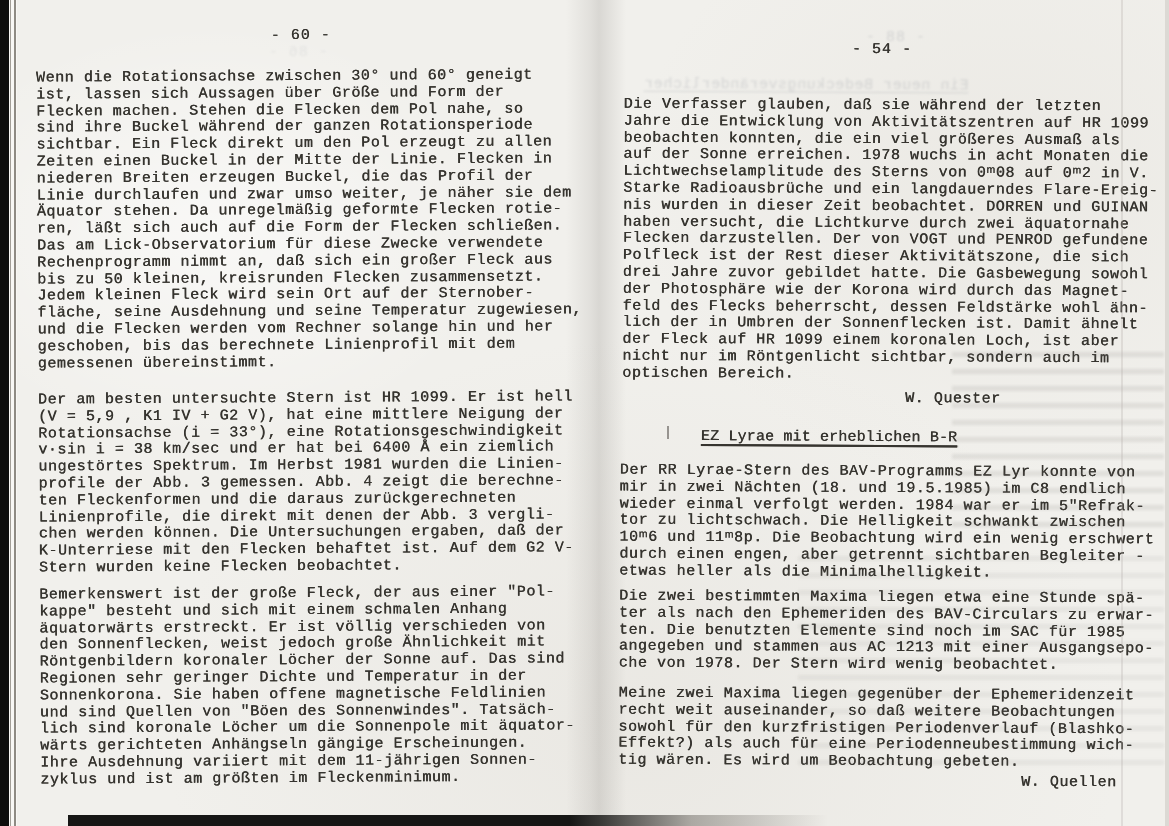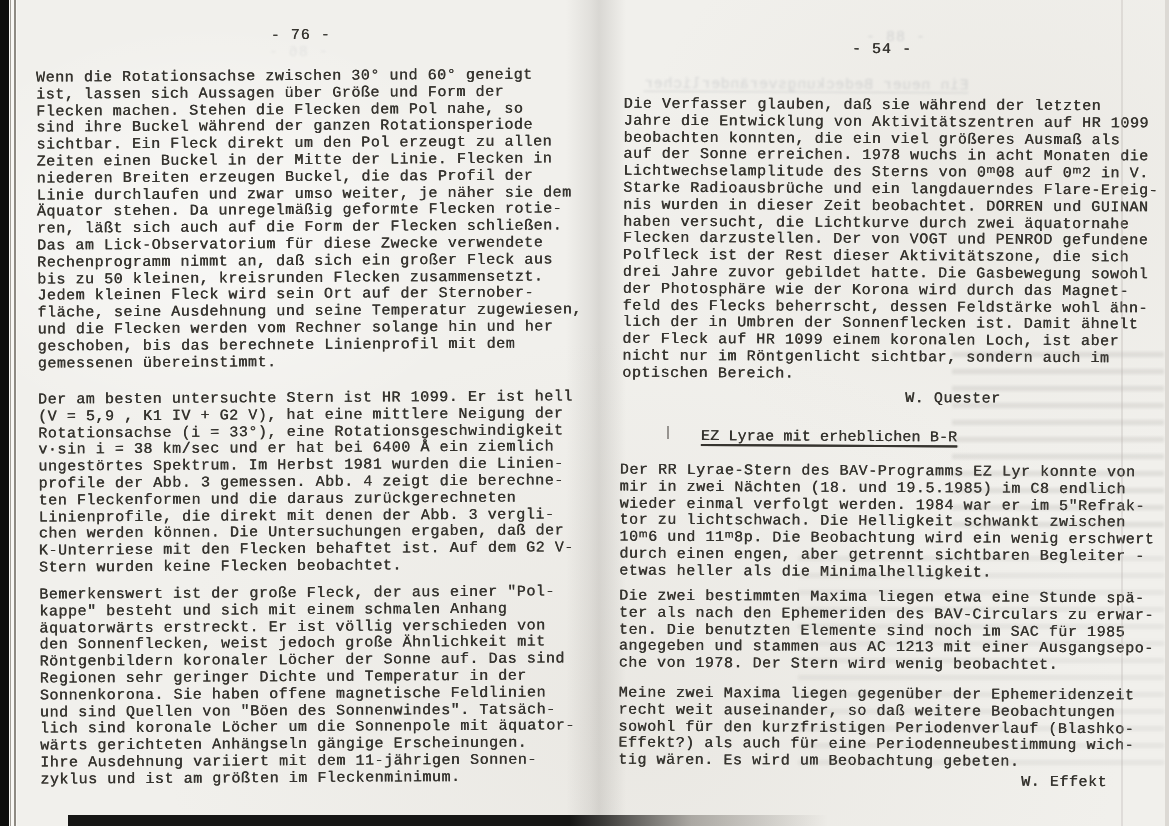--- a/index.html
+++ b/index.html
@@ -48,21 +48,21 @@
       rgba(90,85,80,0.16) 55%,rgba(0,0,0,0) 100%);}
   .tickmark{position:absolute;left:667px;top:426px;width:2px;height:13px;
     background:#5b5853;opacity:0.6;}
 </style>
 </head>
 <body>
 
 <div class="scan">
 
   <div class="page page-left">
-    <div class="abs mono pagenum" style="top:28px;left:243px;width:120px;text-align:center;">- 76 -</div>
+    <div class="abs mono pagenum" style="top:28px;left:243px;width:120px;text-align:center;">- 60 -</div>
     <div class="abs mono ghost pagenum" style="top:45px;left:250px;width:100px;text-align:center;opacity:0.14;">- 86 -</div>
     <div class="abs mono" style="top:69px;left:38px;">Wenn die Rotationsachse zwischen 30° und 60° geneigt
 ist, lassen sich Aussagen über Größe und Form der
 Flecken machen. Stehen die Flecken dem Pol nahe, so
 sind ihre Buckel während der ganzen Rotationsperiode
 sichtbar. Ein Fleck direkt um den Pol erzeugt zu allen
 Zeiten einen Buckel in der Mitte der Linie. Flecken in
 niederen Breiten erzeugen Buckel, die das Profil der
 Linie durchlaufen und zwar umso weiter, je näher sie dem
 Äquator stehen. Da unregelmäßig geformte Flecken rotie-
@@ -133,21 +133,21 @@
     <div class="abs mono" style="top:590px;left:20px;">Die zwei bestimmten Maxima liegen etwa eine Stunde spä-
 ter als nach den Ephemeriden des BAV-Circulars zu erwar-
 ten. Die benutzten Elemente sind noch im SAC für 1985
 angegeben und stammen aus AC 1213 mit einer Ausgangsepo-
 che von 1978. Der Stern wird wenig beobachtet.</div>
     <div class="abs mono" style="top:687px;left:20px;">Meine zwei Maxima liegen gegenüber der Ephemeridenzeit
 recht weit auseinander, so daß weitere Beobachtungen
 sowohl für den kurzfristigen Periodenverlauf (Blashko-
 Effekt?) als auch für eine Periodenneubestimmung wich-
 tig wären. Es wird um Beobachtung gebeten.</div>
-    <div class="abs mono sig" style="top:774px;left:423px;">W. Effekt</div>
+    <div class="abs mono sig" style="top:774px;left:423px;">W. Quellen</div>
   </div>
 
   <div class="smudge smudge-a"></div>
   <div class="smudge smudge-b"></div>
   <div class="tickmark"></div>
 
   <div class="gutter"></div>
   <div class="edge-white"></div>
   <div class="edge-line1"></div>
   <div class="edge-line2"></div>

